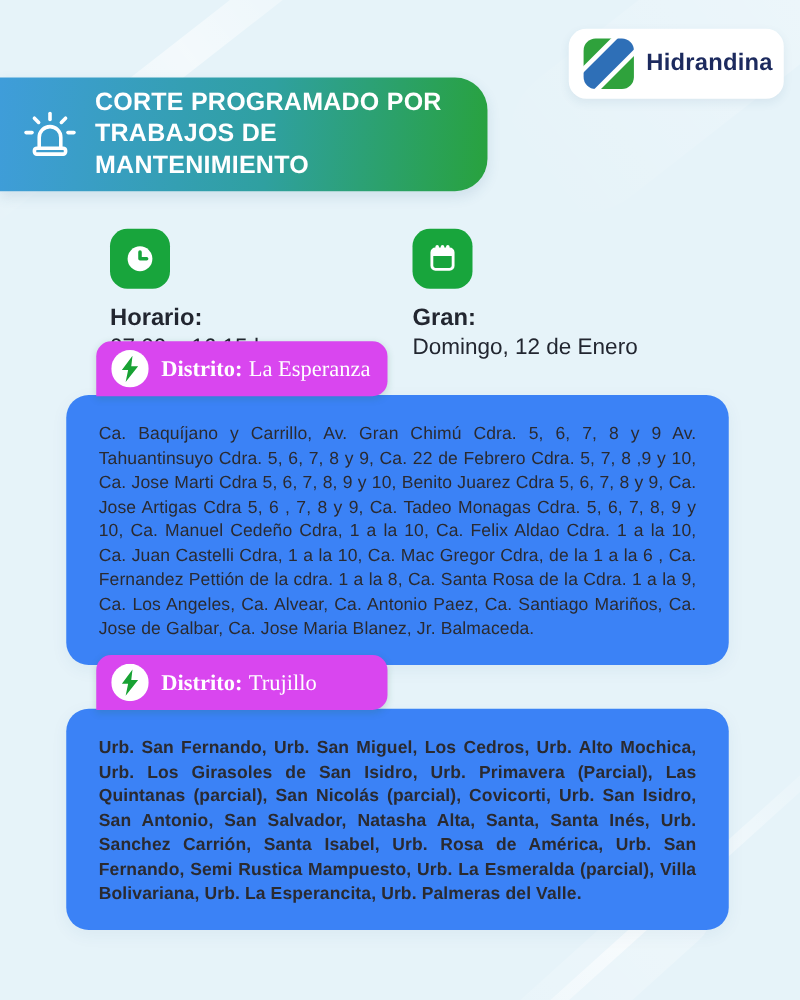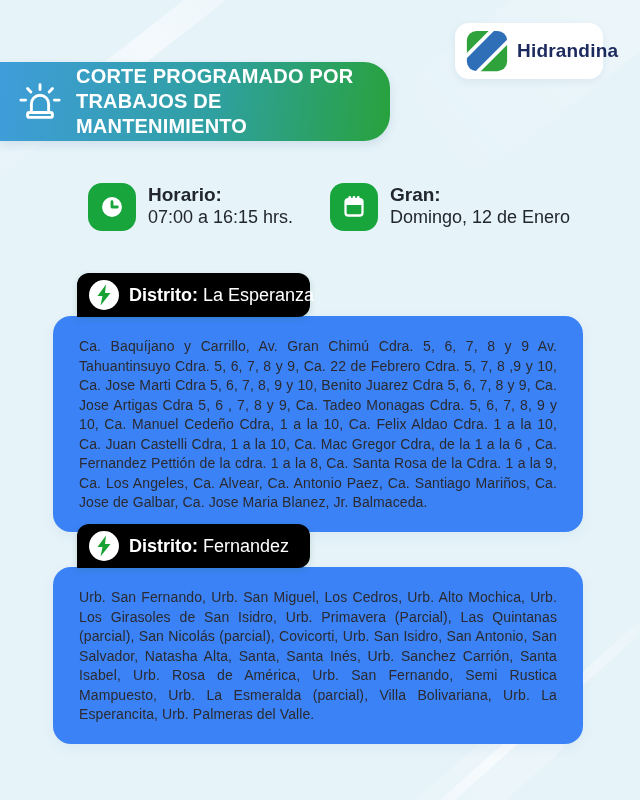--- a/index.html
+++ b/index.html
@@ -19,74 +19,75 @@
     background:linear-gradient(90deg, rgba(255,255,255,0), rgba(255,255,255,.35)); }
   .streak.s3 { width:420px; height:10px; right:-90px; bottom:60px;
     transform:rotate(-42deg);
     background:linear-gradient(90deg, rgba(255,255,255,0), rgba(255,255,255,.7), rgba(255,255,255,0)); }
   .streak.s4 { width:300px; height:60px; left:300px; bottom:-40px;
     transform:rotate(-42deg);
     background:linear-gradient(90deg, rgba(255,255,255,0), rgba(255,255,255,.3)); }
 
   
   .brand-card {
-    position:absolute; left:455px; top:23px; width:148px; height:56px;
+    position:absolute; left:455px; top:23px; width:172px; height:56px;
     background:#ffffff; border-radius:14px;
     display:flex; align-items:center; gap:9px; padding-left:11px;
     box-shadow:0 3px 8px rgba(40,90,130,.08);
   }
   .brand-name { font-size:19px; font-weight:700; color:#1C2A5E; letter-spacing:.2px; }
 
   
   .banner {
-    position:absolute; left:0; top:62px; width:390px; height:79px;
+    position:absolute; left:0; top:62px; width:390px; height:91px;
     background:linear-gradient(96deg, #3F9DDA 0%, #2FA0A0 55%, #28A23D 100%);
     border-radius:0 26px 26px 0;
     display:flex; align-items:center; gap:13px; padding-left:17px;
     box-shadow:0 4px 10px rgba(40,90,130,.12);
   }
   .banner-title { color:#ffffff; font-size:20px; font-weight:700; line-height:25px; letter-spacing:.2px; }
 
   
-  .info-item { position:absolute; top:183px; display:flex; gap:12px; align-items:flex-start; }
+  .info-item { position:absolute; top:183px; display:flex; gap:12px; align-items:flex-start;flex-direction:column; }
   .info-item.time { left:88px; }
   .info-item.date { left:330px; }
   .info-icon {
     width:48px; height:48px; border-radius:14px; background:#18A53C;
     display:flex; align-items:center; justify-content:center; flex:0 0 auto;
   }
   .info-label { font-size:19px; font-weight:700; color:#222630; line-height:23px; }
   .info-value { font-size:18px; color:#222630; line-height:22px; }
 
   
   .district-badge {
     position:absolute; left:77px; width:233px; height:44px;
-    background:#000000; border-radius:12px 12px 12px 0;
+    background:#d946ef; border-radius:12px 12px 12px 0;
     display:flex; align-items:center; gap:10px; padding-left:12px;
     color:#fff; z-index:3;
     box-shadow:0 2px 6px rgba(30,110,60,.18);
+    font-family:Liberation Serif, serif;
   }
   .badge-circle { width:30px; height:30px; flex:0 0 auto; }
   .badge-text { font-size:18px; white-space:nowrap; }
   .badge-text b { font-weight:700; margin-right:5px; }
 
   
   .area-card {
     position:absolute; left:53px; width:530px; background:#3b82f6;
     border-radius:18px; padding:21px 26px 19px 26px; z-index:2;
     box-shadow:0 4px 14px rgba(40,90,130,.06);
   }
   .area-card p {
     font-size:14px; line-height:19.5px; color:#2A2A30;
     text-align:justify; letter-spacing:.1px;
   }
   #badge-1 { top:273px; }
   #card-1  { top:316px; min-height:184px; }
   #badge-2 { top:524px; }
-  #card-2  { top:567px; min-height:154px; }
+  #card-2  { top:567px; min-height:154px;font-weight:bold; }
 </style>
 </head>
 <body>
 
 <div id="poster">
 
   <div class="streak s1"></div>
   <div class="streak s2"></div>
   <div class="streak s3"></div>
   <div class="streak s4"></div>
@@ -170,19 +171,19 @@
     <p>Ca. Baquíjano y Carrillo, Av. Gran Chimú Cdra. 5, 6, 7, 8 y 9 Av. Tahuantinsuyo Cdra. 5, 6, 7, 8 y 9, Ca. 22 de Febrero Cdra. 5, 7, 8 ,9 y 10, Ca. Jose Marti Cdra 5, 6, 7, 8, 9 y 10, Benito Juarez Cdra 5, 6, 7, 8 y 9, Ca. Jose Artigas Cdra 5, 6 , 7, 8 y 9, Ca. Tadeo Monagas Cdra. 5, 6, 7, 8, 9 y 10, Ca. Manuel Cedeño Cdra, 1 a la 10, Ca. Felix Aldao Cdra. 1 a la 10, Ca. Juan Castelli Cdra, 1 a la 10, Ca. Mac Gregor Cdra, de la 1 a la 6 , Ca. Fernandez Pettión de la cdra. 1 a la 8, Ca. Santa Rosa de la Cdra. 1 a la 9, Ca. Los Angeles, Ca. Alvear, Ca. Antonio Paez, Ca. Santiago Mariños, Ca. Jose de Galbar, Ca. Jose Maria Blanez, Jr. Balmaceda.</p>
   </div>
 
   <div class="district-badge" id="badge-2">
     <span class="badge-circle">
       <svg width="30" height="30" viewBox="0 0 30 30">
         <circle cx="15" cy="15" r="15" fill="#ffffff"></circle>
         <polygon points="17,4.5 8.5,16 13.5,16 11.5,25.5 21.5,13 16,13" fill="#18A233"></polygon>
       </svg>
     </span>
-    <span class="badge-text"><b>Distrito:</b><span>Fernandez</span></span>
+    <span class="badge-text"><b>Distrito:</b><span>Trujillo</span></span>
   </div>
   <div class="area-card" id="card-2">
     <p>Urb. San Fernando, Urb. San Miguel, Los Cedros, Urb. Alto Mochica, Urb. Los Girasoles de San Isidro, Urb. Primavera (Parcial), Las Quintanas (parcial), San Nicolás (parcial), Covicorti, Urb. San Isidro, San Antonio, San Salvador, Natasha Alta, Santa, Santa Inés, Urb. Sanchez Carrión, Santa Isabel, Urb. Rosa de América, Urb. San Fernando, Semi Rustica Mampuesto, Urb. La Esmeralda (parcial), Villa Bolivariana, Urb. La Esperancita, Urb. Palmeras del Valle.</p>
   </div>
 
 </div>
 
 </body></html>

